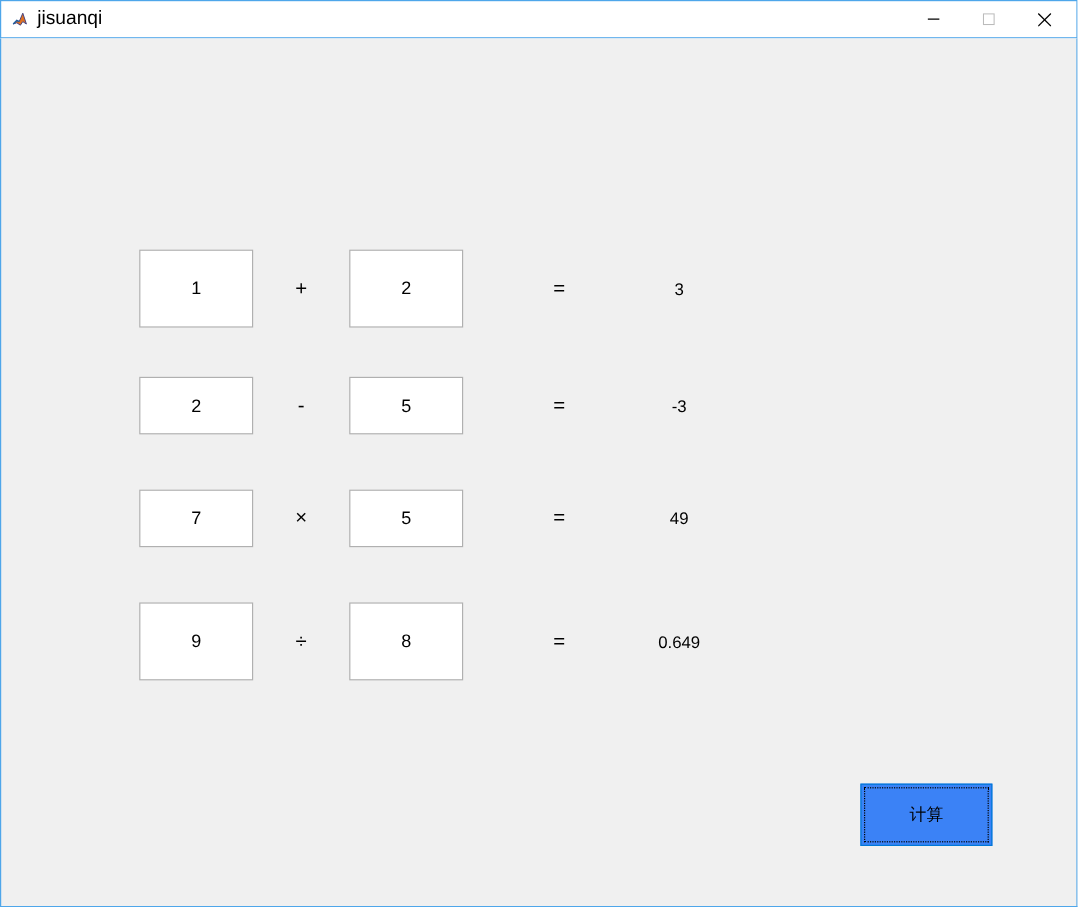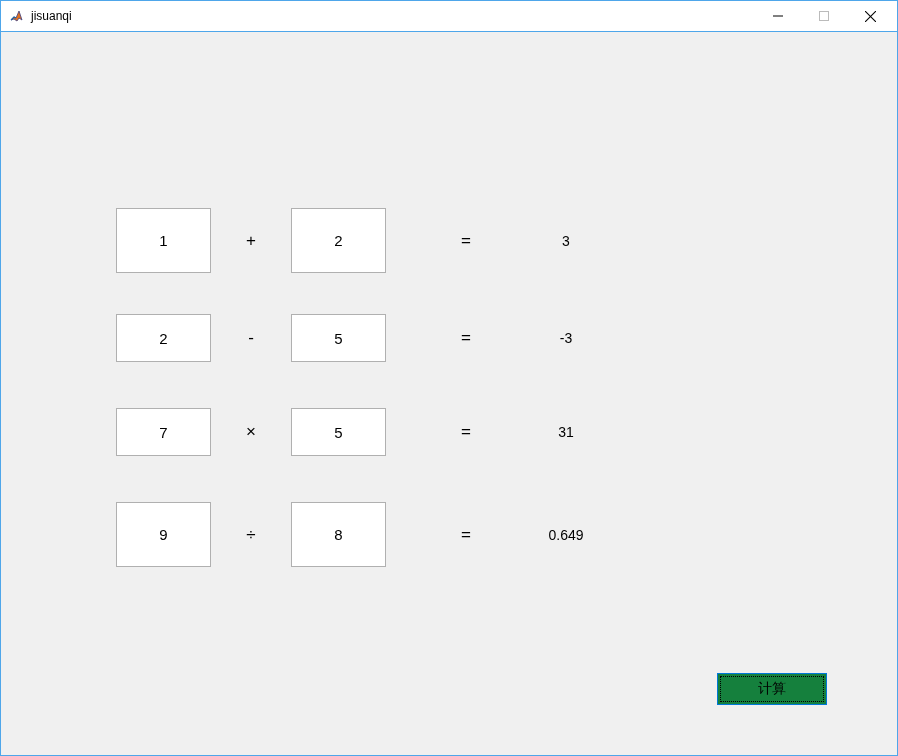--- a/index.html
+++ b/index.html
@@ -27,21 +27,21 @@
     }
     .app-icon {
       width: 16px;
       height: 16px;
       margin-right: 6px;
       display: flex;
       align-items: center;
       justify-content: center;
     }
     .title-text {
-      font-size: 12px;
+      font-size: 16px;
       color: #000;
       flex: 1;
     }
     .window-controls {
       display: flex;
       gap: 0;
     }
     .win-btn {
       width: 46px;
       height: 30px;
@@ -110,22 +110,22 @@
     }
     .row1 { top: 176px; left: 115px; }
     .row2 { top: 282px; left: 115px; }
     .row3 { top: 376px; left: 115px; }
     .row4 { top: 470px; left: 115px; }
     .calc-button {
       position: absolute;
       bottom: 50px;
       right: 70px;
       width: 110px;
-      height: 32px;
-      background: #15803d;
+      height: 52px;
+      background: #3b82f6;
       border: 1px solid #0078d7;
       outline: 1px dotted #000;
       outline-offset: -4px;
       font-size: 14px;
       font-family: inherit;
       cursor: pointer;
     }
   </style>
 </head>
 <body>
@@ -174,21 +174,21 @@
     <input class="input-box small" value="5" style="">
     <span class="equals-label">=</span>
     <span class="result-label">-3</span>
   </div>
 
   <div class="calc-row row3">
     <input class="input-box small" value="7" style="">
     <span class="operator-label">×</span>
     <input class="input-box small" value="5" style="">
     <span class="equals-label">=</span>
-    <span class="result-label">31</span>
+    <span class="result-label">49</span>
   </div>
 
   <div class="calc-row row4">
     <input class="input-box" value="9" style="">
     <span class="operator-label">÷</span>
     <input class="input-box" value="8" style="">
     <span class="equals-label">=</span>
     <span class="result-label">0.649</span>
   </div>
 

